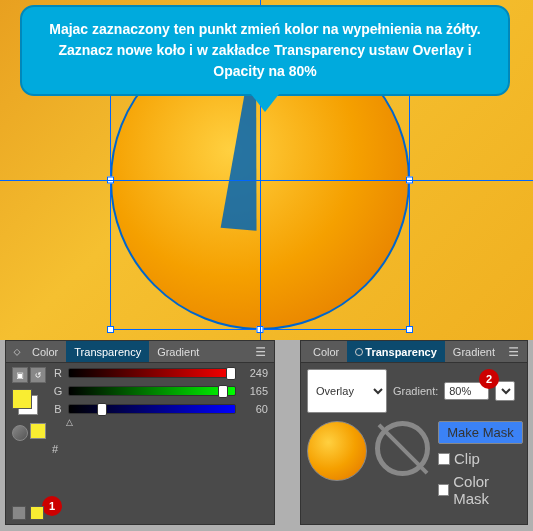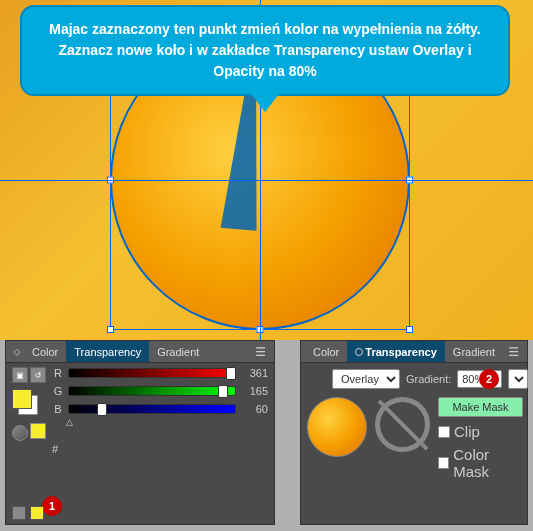--- a/index.html
+++ b/index.html
@@ -370,26 +370,25 @@
       display: flex;
       align-items: center;
       gap: 6px;
       margin-bottom: 8px;
     }
 
     .dropdown-select {
       background: white;
       border: 1px solid #888;
       border-radius: 2px;
-      padding: 2px 4px;
+      padding: 14px 4px;
       font-size: 11px;
       color: #333;
       width: 80px;
       cursor: pointer;
-      margin-left: 25px;
     }
 
     .opacity-label {
       color: #ccc;
       font-size: 11px;
     }
 
     .opacity-input {
       background: white;
       border: 1px solid #888;
@@ -450,25 +449,25 @@
       margin-top: -2px;
     }
 
     .trans-buttons {
       display: flex;
       flex-direction: column;
       gap: 4px;
     }
 
     .trans-btn {
-      background: #86efac;
+      background: #3b82f6;
       border: 1px solid #888;
       border-radius: 2px;
       padding: 3px 8px;
-      font-size: 11px;
+      font-size: 13px;
       color: #333;
       cursor: pointer;
       width: 85px;
       text-align: center;
     }
 
     .checkbox-row {
       display: flex;
       align-items: center;
       gap: 4px;
@@ -587,21 +586,21 @@
           </div>
         </div>
 
         <div class="sliders-area">
 
           <div class="slider-row">
             <span class="slider-label">R</span>
             <div class="slider-track slider-r">
               <div class="slider-thumb" style="left: calc(97.6% - 5px);"></div>
             </div>
-            <span class="slider-value">361</span>
+            <span class="slider-value">249</span>
           </div>
 
           <div class="slider-row">
             <span class="slider-label">G</span>
             <div class="slider-track slider-g">
               <div class="slider-thumb" style="left: calc(92.9% - 5px);"></div>
             </div>
             <span class="slider-value">165</span>
           </div>
 

